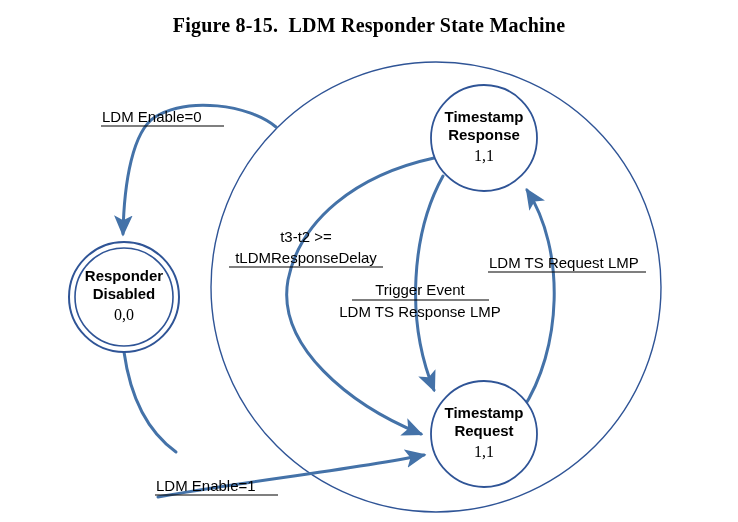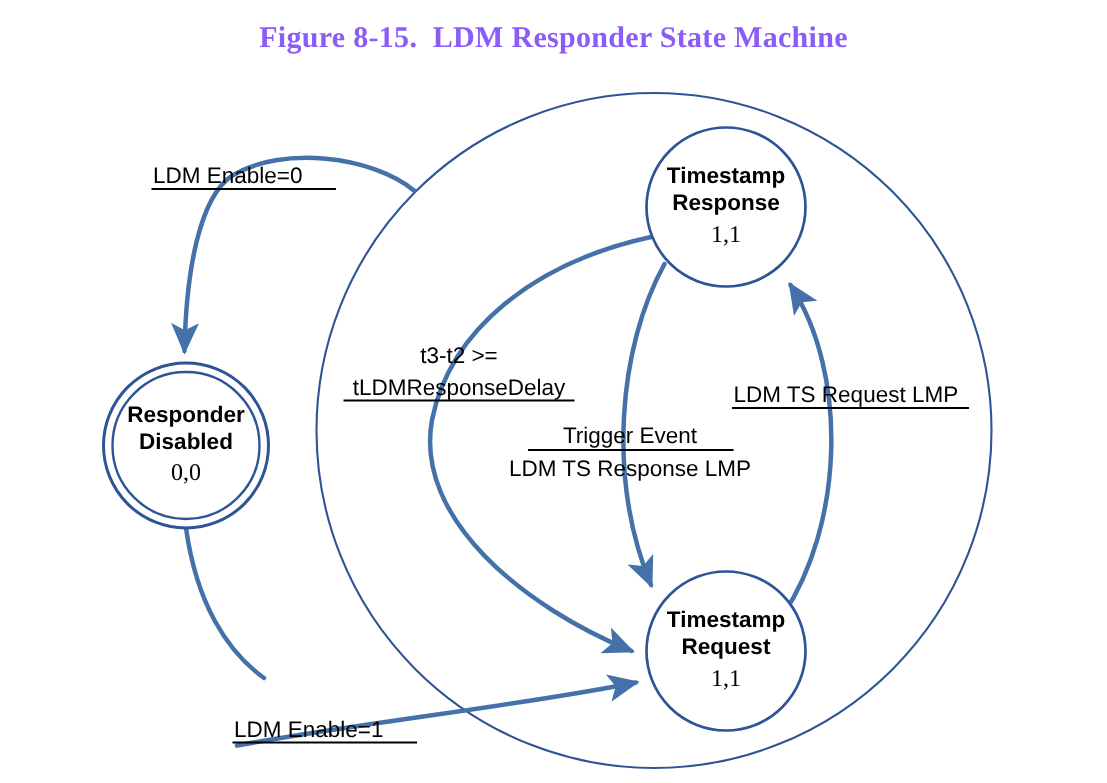--- a/index.html
+++ b/index.html
@@ -17,21 +17,21 @@
   }
   #figure-title {
     position: absolute;
     left: 0;
     top: 14px;
     width: 738px;
     text-align: center;
     font-family: "Liberation Serif", serif;
     font-weight: bold;
     font-size: 20px;
-    color: #8b5cf6;
+    color: #000000;
     letter-spacing: 0.2px;
     white-space: pre;
   }
   svg.diagram {
     position: absolute;
     left: 0;
     top: 0;
     width: 738px;
     height: 522px;
   }

